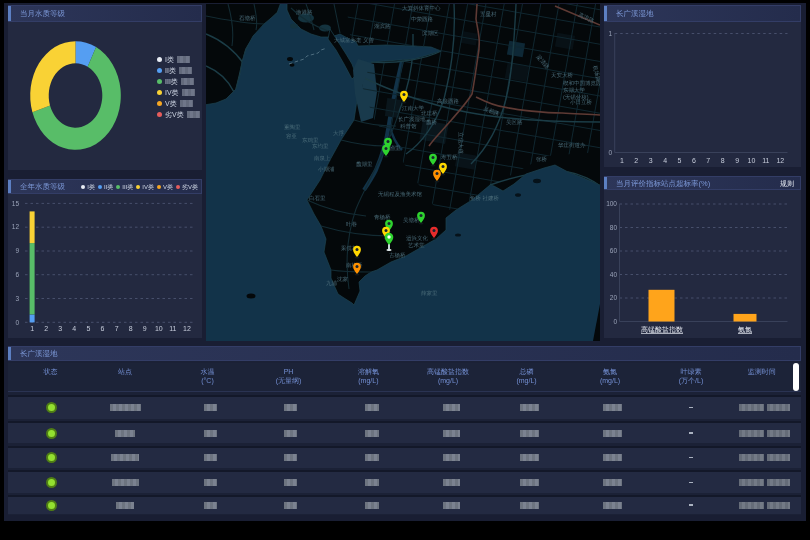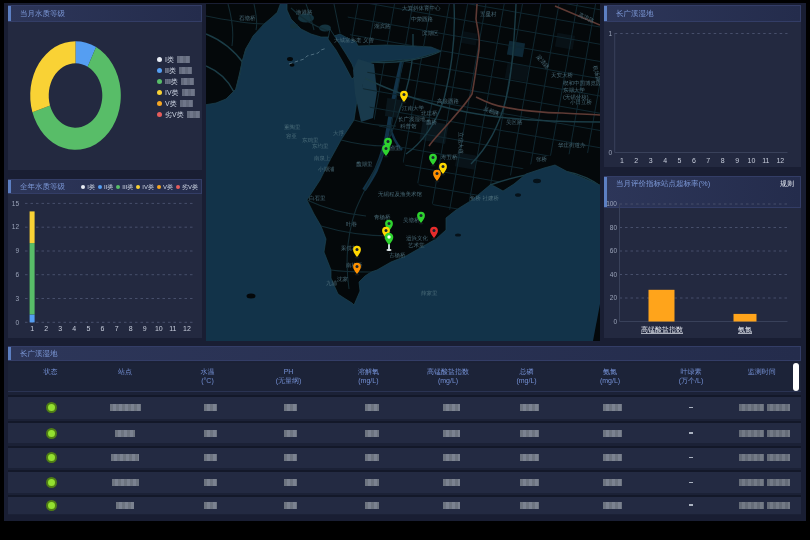--- a/index.html
+++ b/index.html
@@ -327,21 +327,21 @@
         <text x="104.3" y="157.5" class="ax2" text-anchor="middle">7</text>
         <text x="118.7" y="157.5" class="ax2" text-anchor="middle">8</text>
         <text x="133.1" y="157.5" class="ax2" text-anchor="middle">9</text>
         <text x="147.5" y="157.5" class="ax2" text-anchor="middle">10</text>
         <text x="161.9" y="157.5" class="ax2" text-anchor="middle">11</text>
         <text x="176.3" y="157.5" class="ax2" text-anchor="middle">12</text>
       </svg>
   </div>
 
   <div class="panel" style="left:600px;top:173px;width:197px;height:162px">
-    <div class="tbar" style="height:32px;line-height:13px">当月评价指标站点超标率(%)<span style="position:absolute;right:6px;color:#e8ecf4;font-size:7px">规则</span></div>
+    <div class="tbar" style="height:14px;line-height:13px">当月评价指标站点超标率(%)<span style="position:absolute;right:6px;color:#e8ecf4;font-size:7px">规则</span></div>
     <svg width="196" height="162" viewBox="0 0 196 162" style="position:absolute;left:0;top:0">
         <text x="13" y="30.2" class="ax" text-anchor="end">100</text>
         <line x1="15.5" y1="28.0" x2="183.5" y2="28.0" class="grid"></line>
         <text x="13" y="53.7" class="ax" text-anchor="end">80</text>
         <line x1="15.5" y1="51.5" x2="183.5" y2="51.5" class="grid"></line>
         <text x="13" y="77.2" class="ax" text-anchor="end">60</text>
         <line x1="15.5" y1="75.0" x2="183.5" y2="75.0" class="grid"></line>
         <text x="13" y="100.7" class="ax" text-anchor="end">40</text>
         <line x1="15.5" y1="98.5" x2="183.5" y2="98.5" class="grid"></line>
         <text x="13" y="124.2" class="ax" text-anchor="end">20</text>

